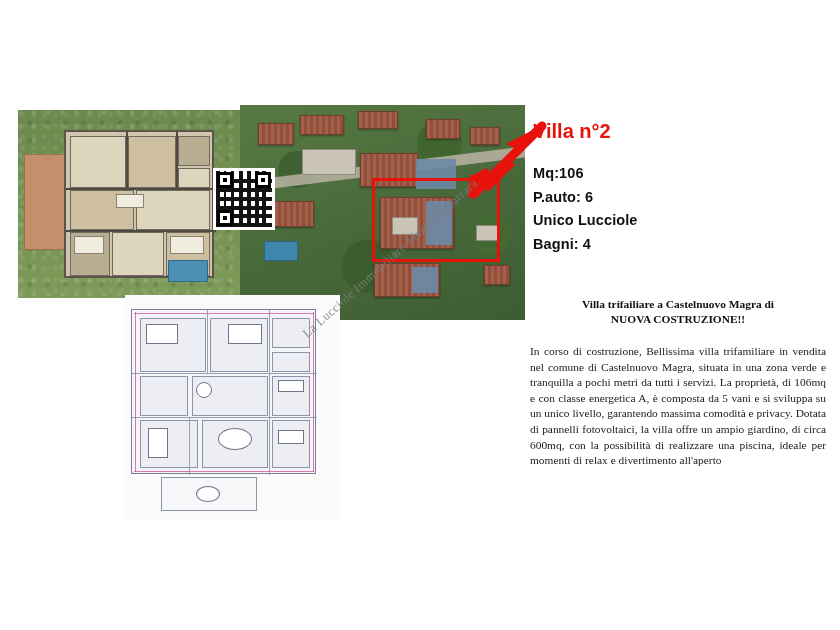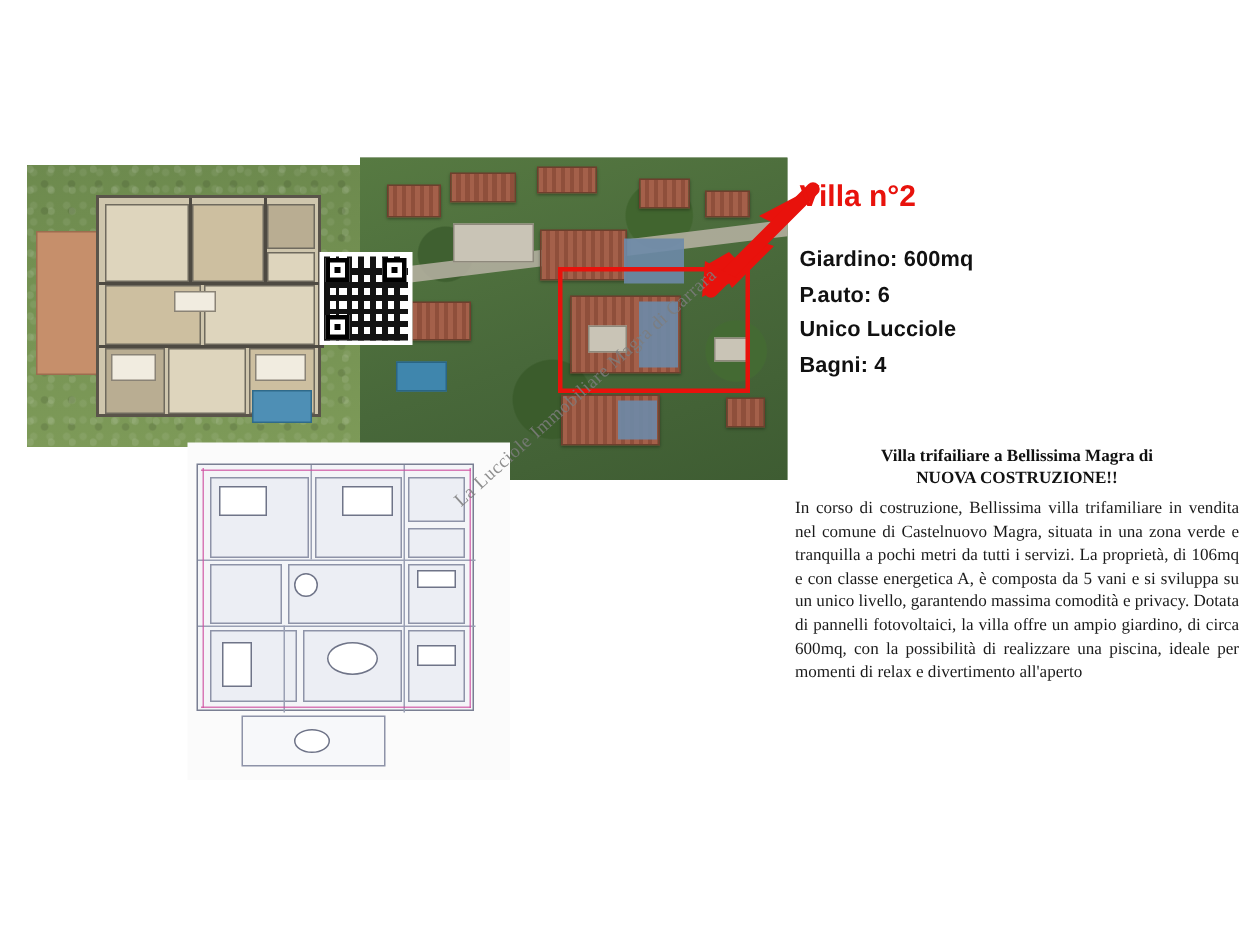--- a/index.html
+++ b/index.html
@@ -226,21 +226,21 @@
     font-family: "Liberation Serif", serif;
   }
   .desc .d-head {
     text-align: center;
     font-size: 11.4px;
     font-weight: bold;
     color: #111;
     line-height: 15px;
   }
   .desc .d-body {
-    margin-top: 5px;
+    margin-top: 17px;
     font-size: 11.4px;
     color: #1a1a1a;
     line-height: 15.6px;
     text-align: justify;
     text-align-last: left;
     padding: 0 2px;
   }
 </style>
 </head>
 <body>
@@ -354,26 +354,26 @@
       <div class="furn round" style="left:34px; top:8px; width:24px; height:16px;"></div>
     </div>
   </div>
 
   <div class="watermark">La Lucciole Immobiliare Magra di Carrara</div>
 
   <div class="right-panel">
     <div class="villa-title">Villa n°2</div>
 
     <div class="specs">
-      <div>Giardino: 600mq</div>
+      <div>Mq:106</div>
       <div>P.auto: 6</div>
       <div>Unico Lucciole</div>
       <div>Bagni: 4</div>
     </div>
 
     <div class="desc">
-      <div class="d-head">Villa trifailiare a Bellissima Magra di</div>
+      <div class="d-head">Villa trifailiare a Castelnuovo Magra di</div>
       <div class="d-head">NUOVA COSTRUZIONE!!</div>
       <div class="d-body">In corso di costruzione, Bellissima villa trifamiliare in vendita nel comune di Castelnuovo Magra, situata in una zona verde e tranquilla a pochi metri da tutti i servizi. La proprietà, di 106mq e con classe energetica A, è composta da 5 vani e si sviluppa su un unico livello, garantendo massima comodità e privacy. Dotata di pannelli fotovoltaici, la villa offre un ampio giardino, di circa 600mq, con la possibilità di realizzare una piscina, ideale per momenti di relax e divertimento all'aperto</div>
     </div>
   </div>
 
 </div>
 
 </body></html>

